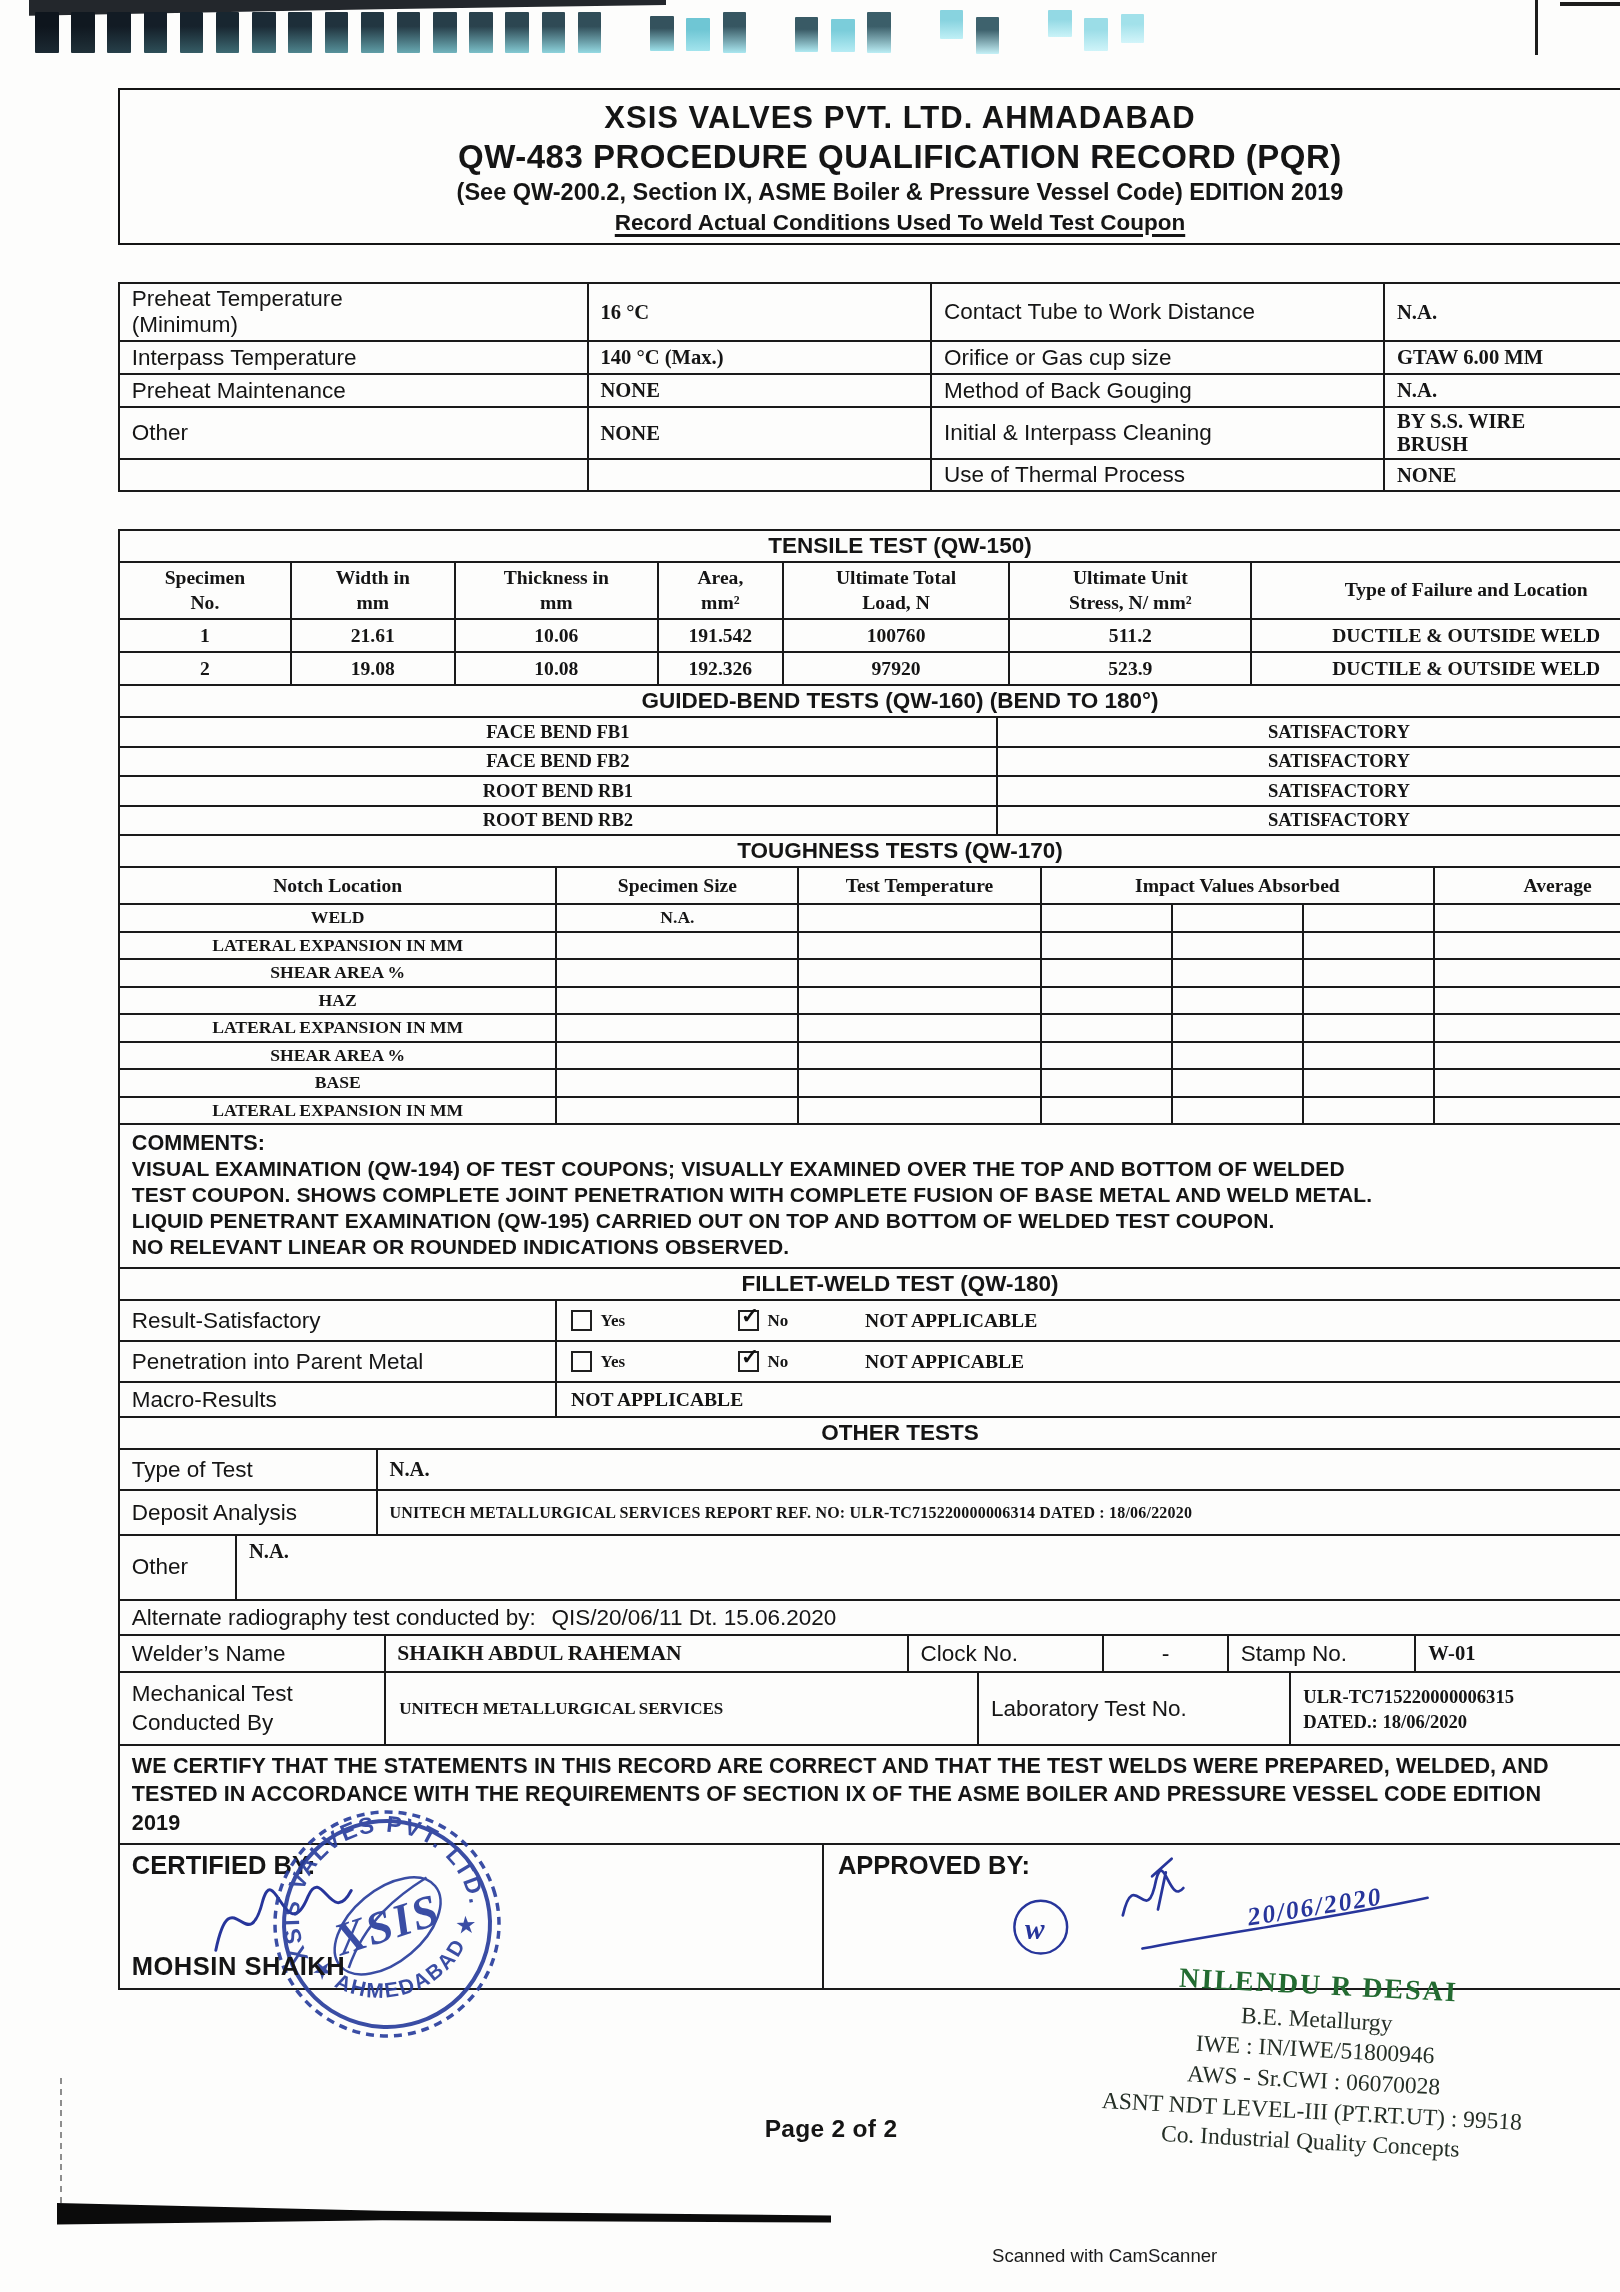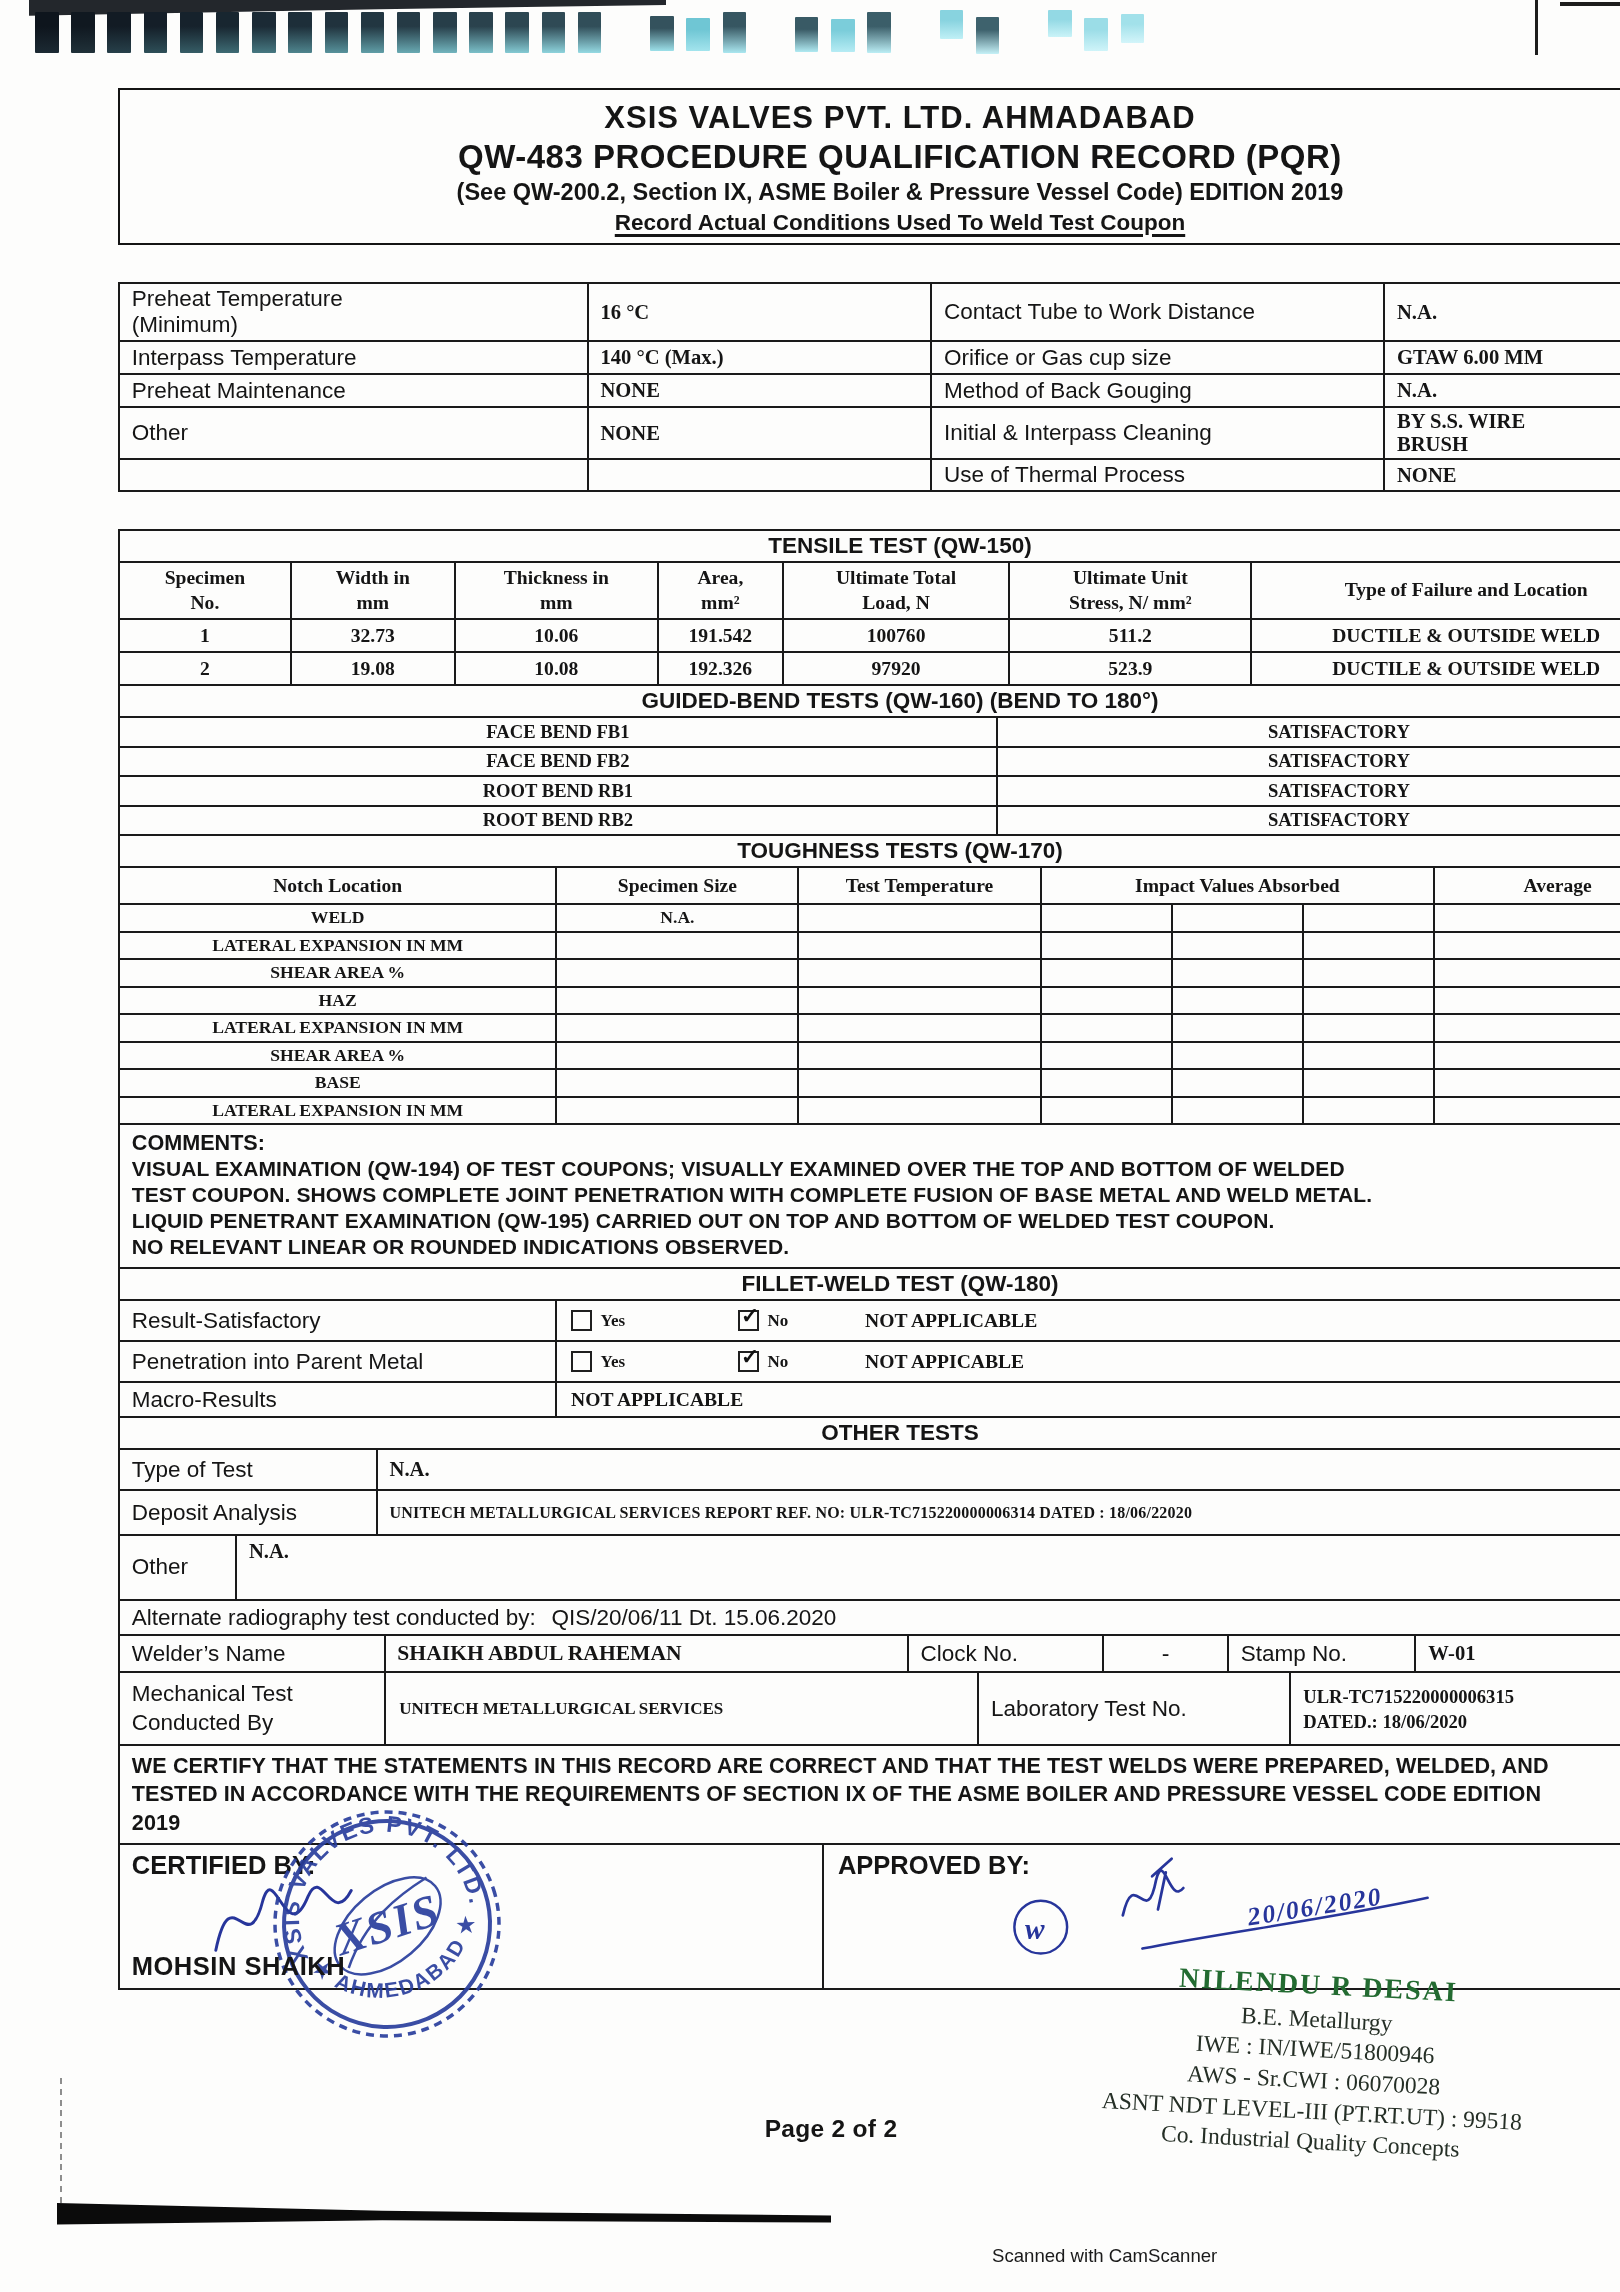--- a/index.html
+++ b/index.html
@@ -247,21 +247,21 @@
         <th>Ultimate Total
 Load, N</th>
         <th>Ultimate Unit
 Stress, N/ mm²</th>
         <th>Type of Failure and Location</th>
       </tr>
     </tbody>
     <tbody id="tensile-body">
         <tr>
           <td class="tens-cell">1</td>
-          <td class="tens-cell">32.73</td>
+          <td class="tens-cell">21.61</td>
           <td class="tens-cell">10.06</td>
           <td class="tens-cell">191.542</td>
           <td class="tens-cell">100760</td>
           <td class="tens-cell">511.2</td>
           <td class="tens-cell">DUCTILE &amp; OUTSIDE WELD</td>
         </tr>
         <tr>
           <td class="tens-cell">2</td>
           <td class="tens-cell">19.08</td>
           <td class="tens-cell">10.08</td>

